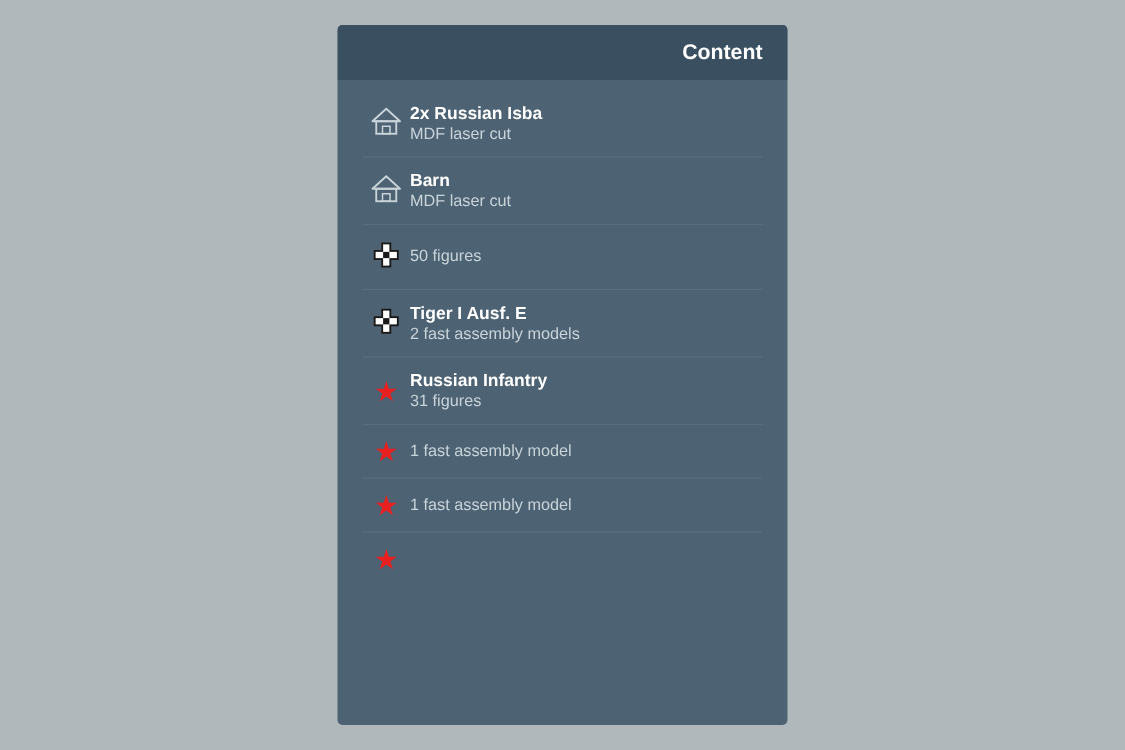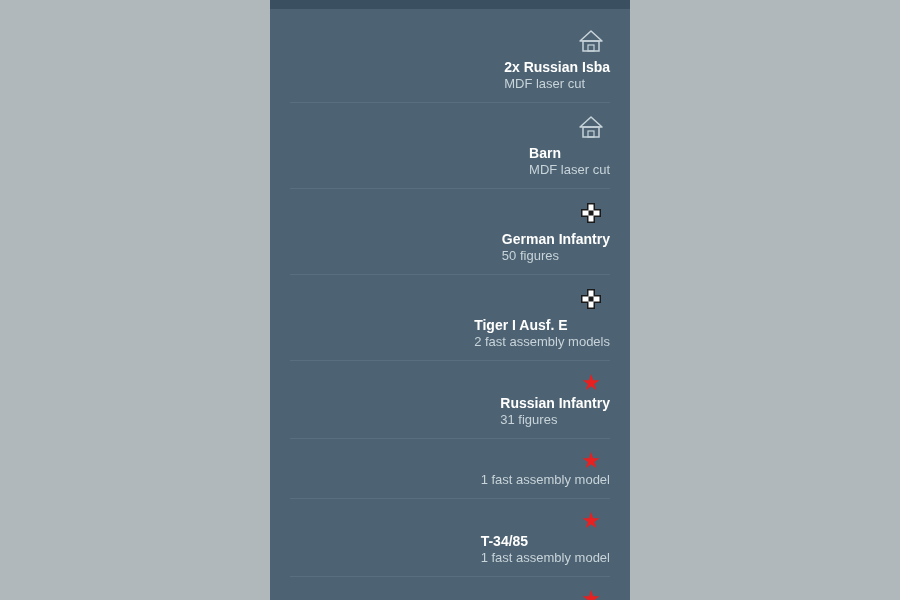--- a/index.html
+++ b/index.html
@@ -27,24 +27,23 @@
     .card-header span {
       color: #ffffff;
       font-weight: bold;
       font-size: 17px;
     }
     .card-body {
       padding: 8px 20px 16px 20px;
     }
     .item {
       display: flex;
-      align-items: flex-end;
+      align-items: center;
       padding: 9px 0;
       border-bottom: 1px solid rgba(255,255,255,0.08);
-      flex-direction: column;
     }
     .item:last-child {
       border-bottom: none;
     }
     .icon-area {
       width: 38px;
       flex-shrink: 0;
       display: flex;
       align-items: center;
       justify-content: center;
@@ -129,21 +128,20 @@
           <rect x="3" y="9" width="20" height="8" fill="#1a1a1a"></rect>
 
           <rect x="10.5" y="4.5" width="5" height="17" fill="#ffffff"></rect>
           <rect x="4.5" y="10.5" width="17" height="5" fill="#ffffff"></rect>
 
           <rect x="10.5" y="10.5" width="5" height="5" fill="#1a1a1a"></rect>
         </svg>
       </span>
       </div>
       <div class="text-area">
-        <div class="item-title">German Infantry</div>
         <div class="item-sub">50 figures</div>
       </div>
     </div>
       <div class="item">
       <div class="icon-area">
         <span>
         <svg width="26" height="26" viewBox="0 0 26 26" xmlns="http://www.w3.org/2000/svg">
 
           <rect x="9" y="3" width="8" height="20" fill="#1a1a1a"></rect>
           <rect x="3" y="9" width="20" height="8" fill="#1a1a1a"></rect>
@@ -175,21 +173,20 @@
       </div>
       <div class="text-area">
         <div class="item-sub">1 fast assembly model</div>
       </div>
     </div>
       <div class="item">
       <div class="icon-area">
         <span class="star-icon">★</span>
       </div>
       <div class="text-area">
-        <div class="item-title">T-34/85</div>
         <div class="item-sub">1 fast assembly model</div>
       </div>
     </div>
       <div class="item">
       <div class="icon-area">
         <span class="star-icon">★</span>
       </div>
     </div>
     </div>
 </div>

